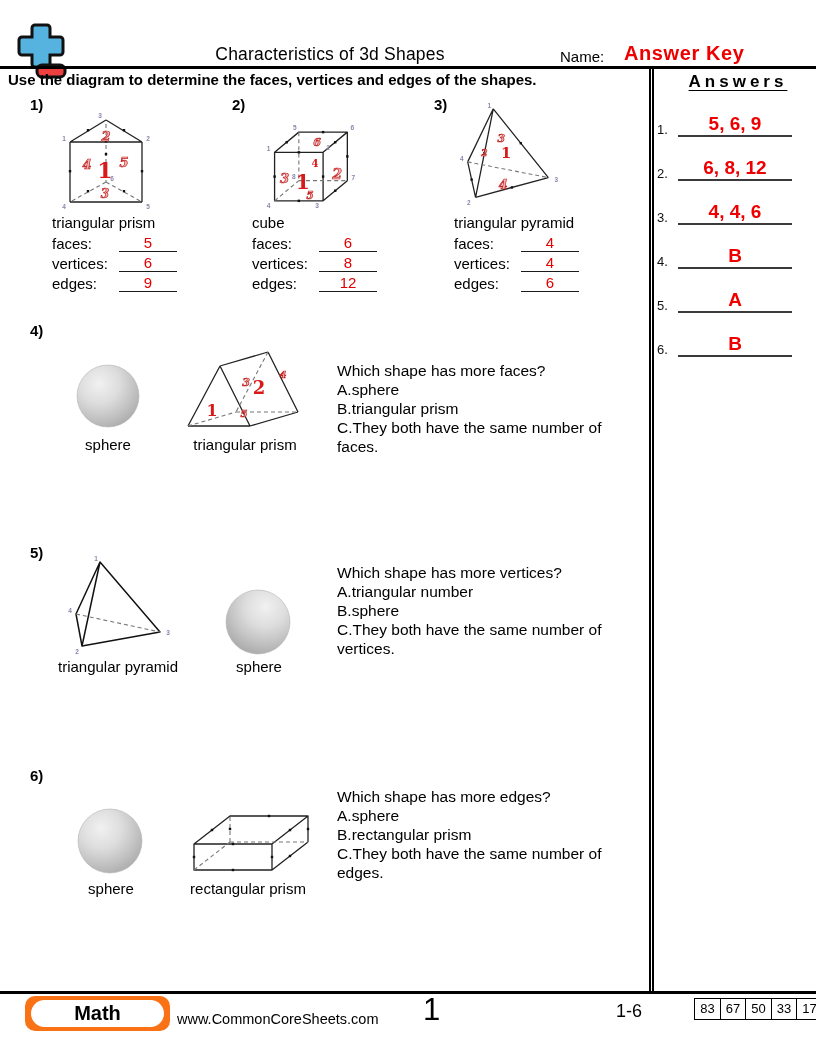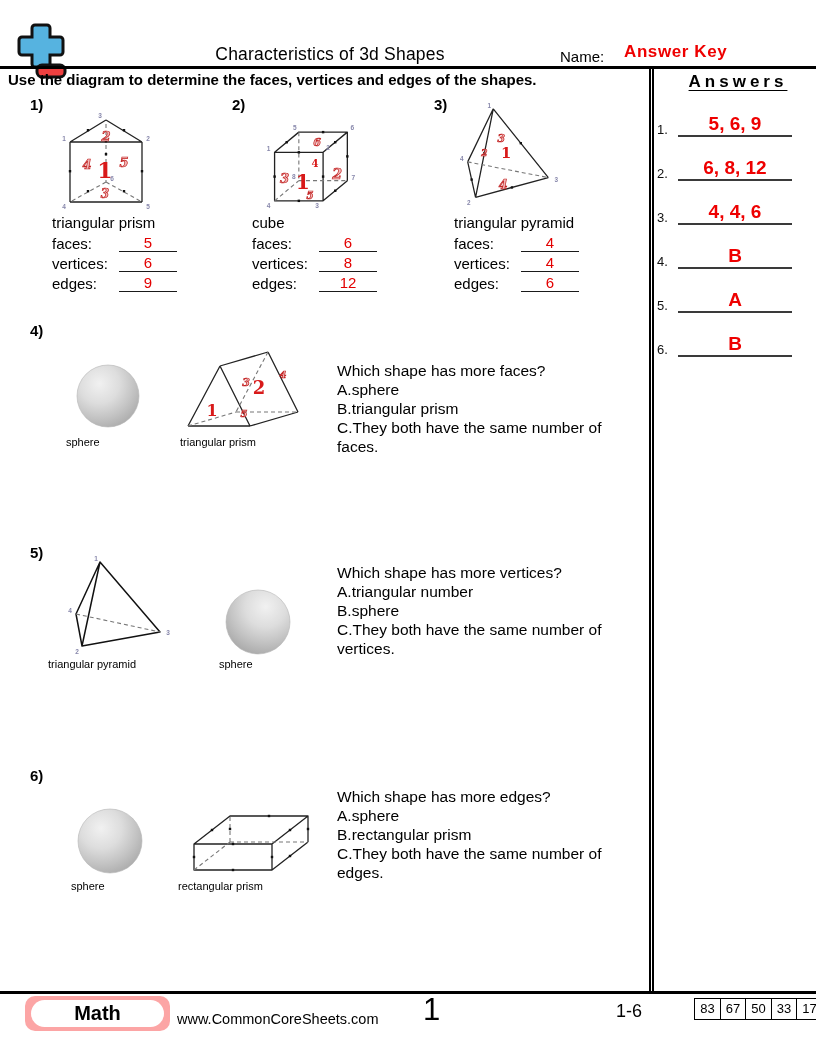--- a/index.html
+++ b/index.html
@@ -5,51 +5,51 @@
   html,body{margin:0;padding:0;}
   body{
     width:816px;height:1056px;position:relative;overflow:hidden;
     background:#ffffff;color:#000;
     font-family:"Liberation Sans", sans-serif;
   }
   .abs{position:absolute;}
   
   .page-title{font-size:17.5px;text-align:center;letter-spacing:0.2px;}
   .name-label{font-size:15px;}
-  .answer-key{font-size:17px;font-weight:bold;color:#ee0000;letter-spacing:0.6px;}
+  .answer-key{font-size:20px;font-weight:bold;color:#ee0000;letter-spacing:0.6px;}
   .top-rule{background:#000;height:3px;width:816px;}
   .instruction{font-size:15px;font-weight:bold;}
   
   .divider{width:5px;border-left:2px solid #000;border-right:2px solid #000;box-sizing:border-box;}
   .answers-title{font-size:17px;font-weight:bold;letter-spacing:4px;text-align:center;
     text-decoration:underline;text-underline-offset:3px;}
   .ans-item-val{width:114px;height:22px;line-height:22px;text-align:center;color:#ee0000;
     font-size:19px;font-weight:bold;border-bottom:2px solid #3a3a3a;}
   .ans-item-num{font-size:13px;color:#111;}
   
   .qnum{font-size:15px;font-weight:bold;}
   .shape-name{font-size:15px;}
   .frow{position:absolute;display:flex;justify-content:space-between;align-items:flex-end;width:125px;height:20px;}
   .frow-label{font-size:15px;}
   .frow-val{width:58px;text-align:center;font-size:15px;color:#e30000;border-bottom:1.6px solid #1a1a1a;line-height:17px;}
-  .caption{font-size:11px;}
+  .caption{font-size:15px;text-align:center;}
   .qtext{font-size:15.5px;line-height:19px;width:308px;}
   
   svg.fig{position:absolute;overflow:visible;}
   .solid{stroke:#111;stroke-width:1.5;fill:none;stroke-linejoin:round;stroke-linecap:round;}
   .soft{stroke:#222;stroke-width:1.3;fill:none;stroke-linejoin:round;}
   .dashed{stroke:#777;stroke-width:1.1;fill:none;stroke-dasharray:4 3;}
   .fn{fill:#d81a1a;font-weight:bold;text-anchor:middle;font-family:"DejaVu Serif",serif;}
   .fo{fill:#f2b6b6;stroke:#c22424;stroke-width:0.7;font-weight:bold;font-style:italic;
       text-anchor:middle;font-family:"DejaVu Serif",serif;}
   .vx{fill:#8787ab;font-size:6.5px;font-weight:bold;text-anchor:middle;font-family:"Liberation Sans",sans-serif;}
   .tick{fill:#111;}
   
   .bottom-rule{background:#000;height:2.5px;width:816px;}
-  .math-badge{width:145px;height:35px;background:#fca5a5;border-radius:10px;}
+  .math-badge{width:145px;height:35px;background:#f97316;border-radius:10px;}
   .math-badge-inner{position:absolute;left:6px;top:4px;width:133px;height:27px;background:#fff;border-radius:14px;
     text-align:center;font-weight:bold;font-size:20px;line-height:26px;}
   .website{font-size:14.5px;}
   .page-num{font-size:31px;}
   .range-label{font-size:18px;text-align:center;}
   .score-row{display:flex;}
   .score-box{width:25px;height:20px;border:1.5px solid #000;margin-left:-1.5px;
     font-size:13px;line-height:20px;text-align:center;background:#fff;}
   .score-box:first-child{margin-left:0;}
   .score-box.hl{background:#d8dcf2;}

